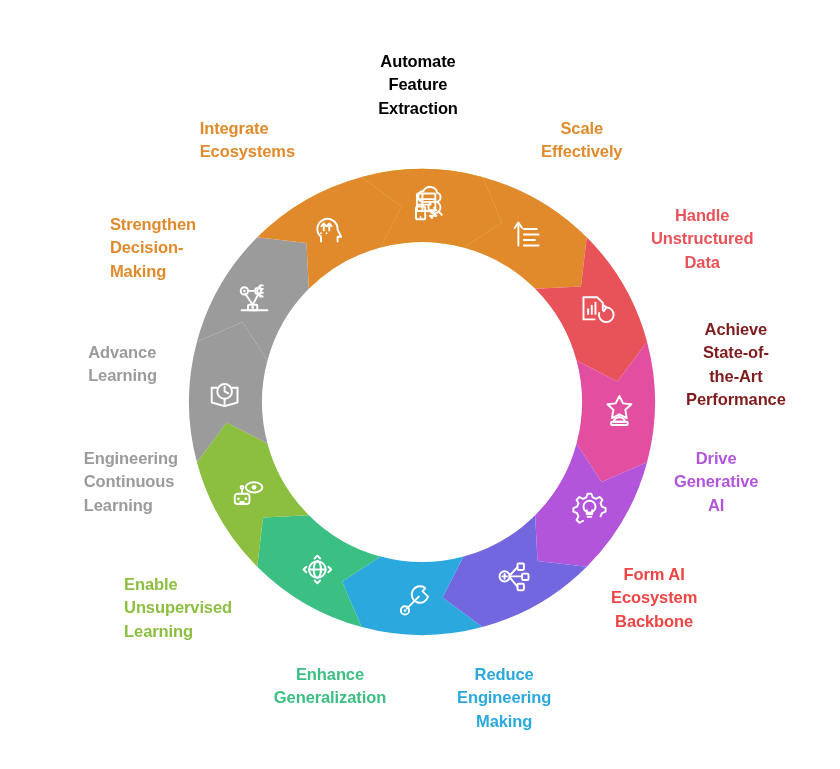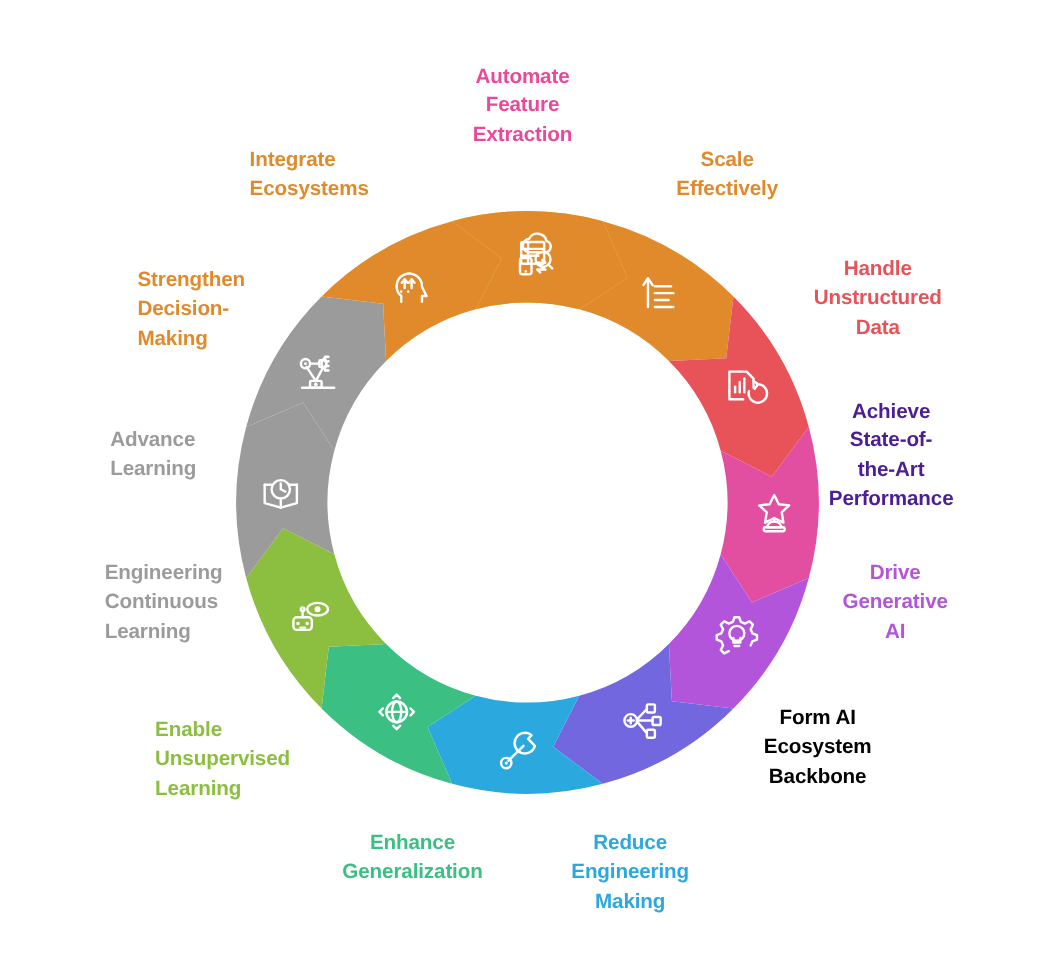--- a/index.html
+++ b/index.html
@@ -153,36 +153,36 @@
         <g class="icon-g" transform="translate(428.892650598744,204.6203116637286) scale(0.92)">
           <path d="M-7,-3 a6,6 0 0 1 1,-11.8 a8,8 0 0 1 15,2 a5,5 0 0 1 -1,9.8 z"></path>
               <rect x="-14" y="2" width="10" height="14" rx="1.8"></rect>
               <line x1="-9" y1="13.5" x2="-9" y2="13.7"></line>
               <path d="M1,6 h7 l-2.5,-2.5 M8,12 h-7 l2.5,2.5"></path>
               <line x1="1" y1="6" x2="8" y2="12"></line>
         </g>
       </g>
   </svg>
   <div id="labels">
-      <div class="label lb-c" style="color: #ec4899; left: 308px; top: 50px; width: 220px;">Automate
+      <div class="label lb-c" style="color: #000000; left: 308px; top: 50px; width: 220px;">Automate
 Feature
 Extraction</div>
       <div class="label lb-r" style="color: rgb(224, 138, 44); left: 541px; top: 117px;">Scale
 Effectively</div>
       <div class="label lb-r" style="color: rgb(232, 83, 90); left: 651px; top: 204px;">Handle
 Unstructured
 Data</div>
-      <div class="label lb-r" style="color: #4c1d95; left: 663px; top: 318px;">Achieve
+      <div class="label lb-r" style="color: #7f1d1d; left: 686px; top: 318px;">Achieve
 State-of-
 the-Art
 Performance</div>
       <div class="label lb-r" style="color: rgb(178, 85, 219); left: 674px; top: 447px;">Drive
 Generative
 AI</div>
-      <div class="label lb-r" style="color: #000000; left: 611px; top: 563px;">Form AI
+      <div class="label lb-r" style="color: #ef4444; left: 611px; top: 563px;">Form AI
 Ecosystem
 Backbone</div>
       <div class="label lb-r" style="color: rgb(43, 168, 222); left: 457px; top: 663px;">Reduce
 Engineering
 Making</div>
       <div class="label lb-c" style="color: rgb(60, 191, 131); left: 220px; top: 663px; width: 220px;">Enhance
 Generalization</div>
       <div class="label lb-l" style="color: rgb(140, 190, 63); right: 608px; top: 573px;">Enable
 Unsupervised
 Learning</div>

